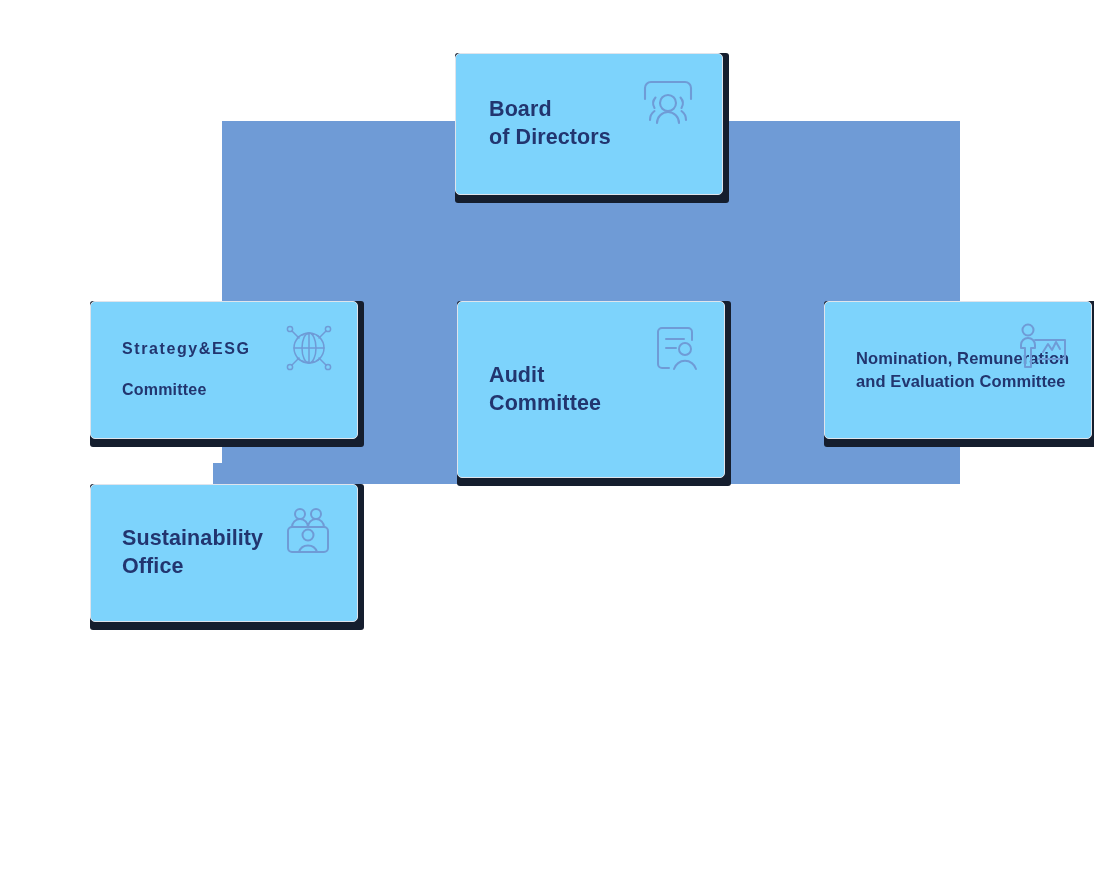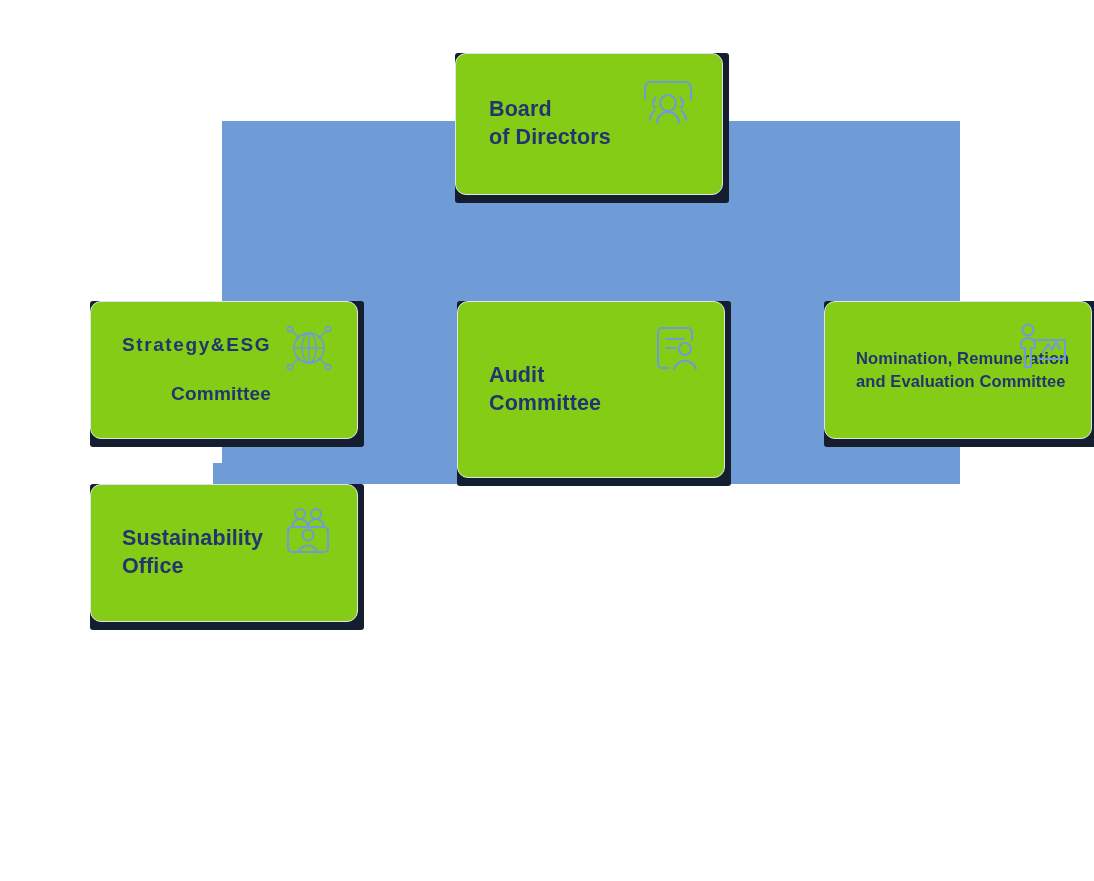--- a/index.html
+++ b/index.html
@@ -66,23 +66,23 @@
     bottom: 0;
     background: #151E2E;
     border-radius: 3px;
   }
   .node .card {
     position: absolute;
     left: 0;
     top: 0;
     width: calc(100% - 6px);
     height: calc(100% - 8px);
-    background: #84cc16;
+    background: #7dd3fc;
     border: 1px solid #dfe4ec;
-    border-radius: 11px;
+    border-radius: 5px;
     box-sizing: border-box;
   }
   .node .card-inner {
     position: absolute;
     left: 0;
     top: 0;
     right: 0;
     bottom: 0;
     display: flex;
     align-items: center;
@@ -101,21 +101,21 @@
   #node-board        { left: 455px; top: 53px;  width: 274px; height: 150px; }
   #node-strategy     { left: 90px;  top: 301px; width: 274px; height: 146px; }
   #node-audit        { left: 457px; top: 301px; width: 274px; height: 185px; }
   #node-nomination   { left: 824px; top: 301px; width: 274px; height: 146px; }
   #node-sustain      { left: 90px;  top: 484px; width: 274px; height: 146px; }
 
   #node-board      .card-inner { padding: 0 0 0 33px; }
   #node-board      .node-label { font-size: 21.5px; }
 
   #node-strategy   .card-inner { padding: 0 0 0 31px; }
-  #node-strategy   .node-label { font-size: 19px; text-align: right; }
+  #node-strategy   .node-label { font-size: 16px; }
   #node-strategy   .line1 { letter-spacing: 1.6px; display: block; }
   #node-strategy   .line2 { display: block; letter-spacing: 0.2px; }
 
   #node-audit      .card-inner { padding: 0 0 0 31px; }
   #node-audit      .node-label { font-size: 21.5px; }
 
   #node-nomination .card-inner { padding: 0 0 0 31px; }
   #node-nomination .node-label { font-size: 16.5px; line-height: 1.42; }
 
   #node-sustain    .card-inner { padding: 0 16px 0 31px; }

